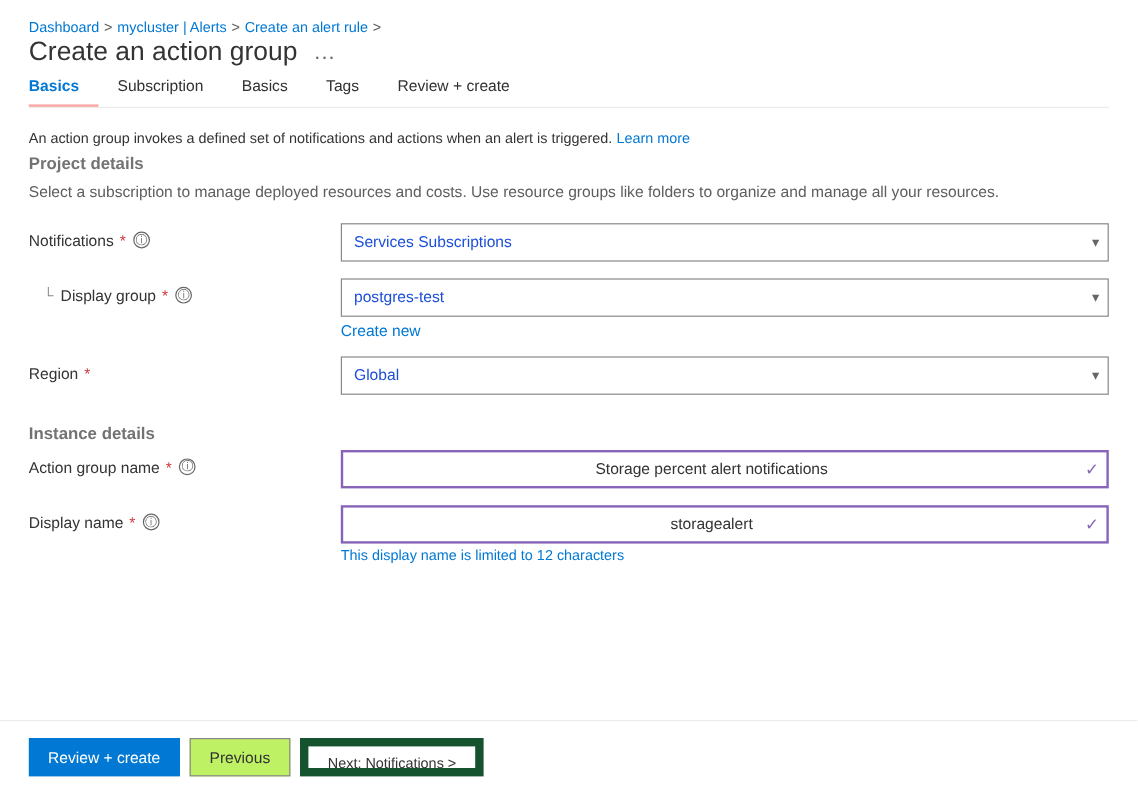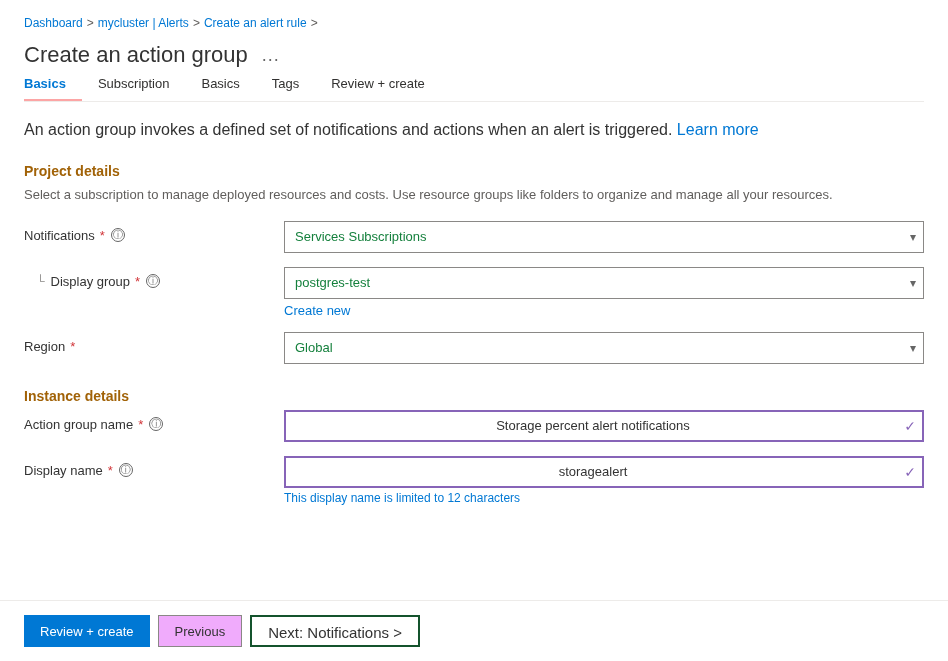--- a/index.html
+++ b/index.html
@@ -13,21 +13,20 @@
     }
     .page-container {
       padding: 16px 24px;
       max-width: 948px;
     }
     .breadcrumb {
       display: flex;
       align-items: center;
       gap: 4px;
       font-size: 12px;
-      margin-bottom: 12px;
       color: #0078d4;
     }
     .breadcrumb span {
       color: #605e5c;
     }
     .breadcrumb a {
       color: #0078d4;
       text-decoration: none;
     }
     .page-title-row {
@@ -64,33 +63,33 @@
       white-space: nowrap;
       text-decoration: none;
     }
     .tab:first-child { padding-left: 0; }
     .tab.active {
       color: #0078d4;
       border-bottom: 2px solid #fca5a5;
       font-weight: 600;
     }
     .description-text {
-      font-size: 16px;
-      color: #333;
-      margin-bottom: 21px;
+      font-size: 12px;
+      color: #333;
+      margin-bottom: 4px;
       line-height: 1.5;
     }
     .description-text a {
       color: #0078d4;
       text-decoration: none;
     }
     .section-title {
       font-size: 14px;
       font-weight: 600;
-      color: #a16207;
+      color: #737373;
       margin-bottom: 6px;
     }
     .section-subtitle {
       font-size: 13px;
       color: #605e5c;
       margin-bottom: 16px;
       line-height: 1.5;
     }
     .form-section {
       margin-bottom: 24px;
@@ -134,21 +133,21 @@
     }
     .select-wrapper {
       position: relative;
       width: 100%;
     }
     .form-select {
       width: 100%;
       padding: 6px 32px 6px 10px;
       border: 1px solid #8a8886;
       font-size: 13px;
-      color: #15803d;
+      color: #1d4ed8;
       background: #fff;
       appearance: none;
       cursor: pointer;
       height: 32px;
     }
     .select-chevron {
       position: absolute;
       right: 8px;
       top: 50%;
       transform: translateY(-50%);
@@ -231,34 +230,34 @@
     .btn-primary {
       background: #0078d4;
       color: #fff;
       border: none;
       padding: 7px 16px;
       font-size: 13px;
       cursor: pointer;
       height: 32px;
     }
     .btn-secondary {
-      background: #f0abfc;
+      background: #bef264;
       color: #333;
       border: 1px solid #8a8886;
       padding: 7px 16px;
       font-size: 13px;
       cursor: pointer;
       height: 32px;
     }
     .btn-next {
       background: #fff;
       color: #333;
-      border: 2px solid #14532d;
+      border: 7px solid #14532d;
       padding: 7px 16px;
-      font-size: 15px;
+      font-size: 12px;
       cursor: pointer;
       height: 32px;
     }
   </style>
 </head>
 <body>
 
 <div class="page-container">
 
   <nav class="breadcrumb">

